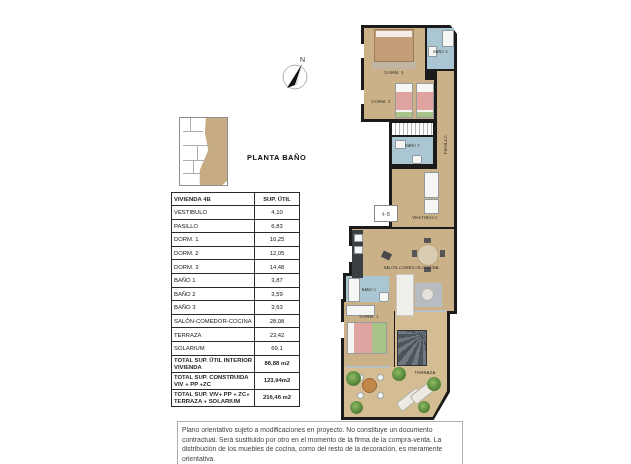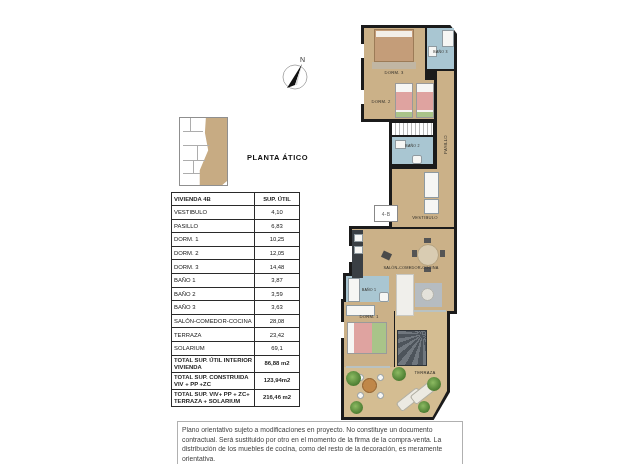--- a/index.html
+++ b/index.html
@@ -68,21 +68,21 @@
     <div class="kline" style="left:13px;top:42px;width:1px;height:13px;"></div>
   </div>
 
   <svg class="compass" width="36" height="52" viewBox="0 0 36 52">
     <text x="19" y="12" font-size="7" fill="#333" font-family="Liberation Sans, sans-serif">N</text>
     <circle cx="14" cy="27" r="12" fill="none" stroke="#9a9a9a" stroke-width="0.8"></circle>
     <polygon points="6,38 21,14 14,35" fill="#111"></polygon>
     <polygon points="21,14 16,35 14,35" fill="#d8d8d8"></polygon>
   </svg>
 
-  <div class="plan-title">PLANTA ÁTICO</div>
+  <div class="plan-title">PLANTA BAÑO</div>
 
   <div>
 
     <div class="wall" style="left:361px;top:25px;width:96px;height:59px;clip-path:polygon(0 0,93% 0,100% 15%,100% 100%,0 100%);"></div>
     <div class="wall" style="left:361px;top:77px;width:96px;height:45px;"></div>
     <div class="wall" style="left:389px;top:120px;width:68px;height:50px;"></div>
     <div class="wall" style="left:389px;top:166px;width:68px;height:64px;"></div>
     <div class="wall" style="left:349px;top:226px;width:108px;height:88px;"></div>
     <div class="wall" style="left:343px;top:273px;width:49px;height:33px;"></div>
     <div class="wall" style="left:341px;top:299px;width:56px;height:72px;"></div>

